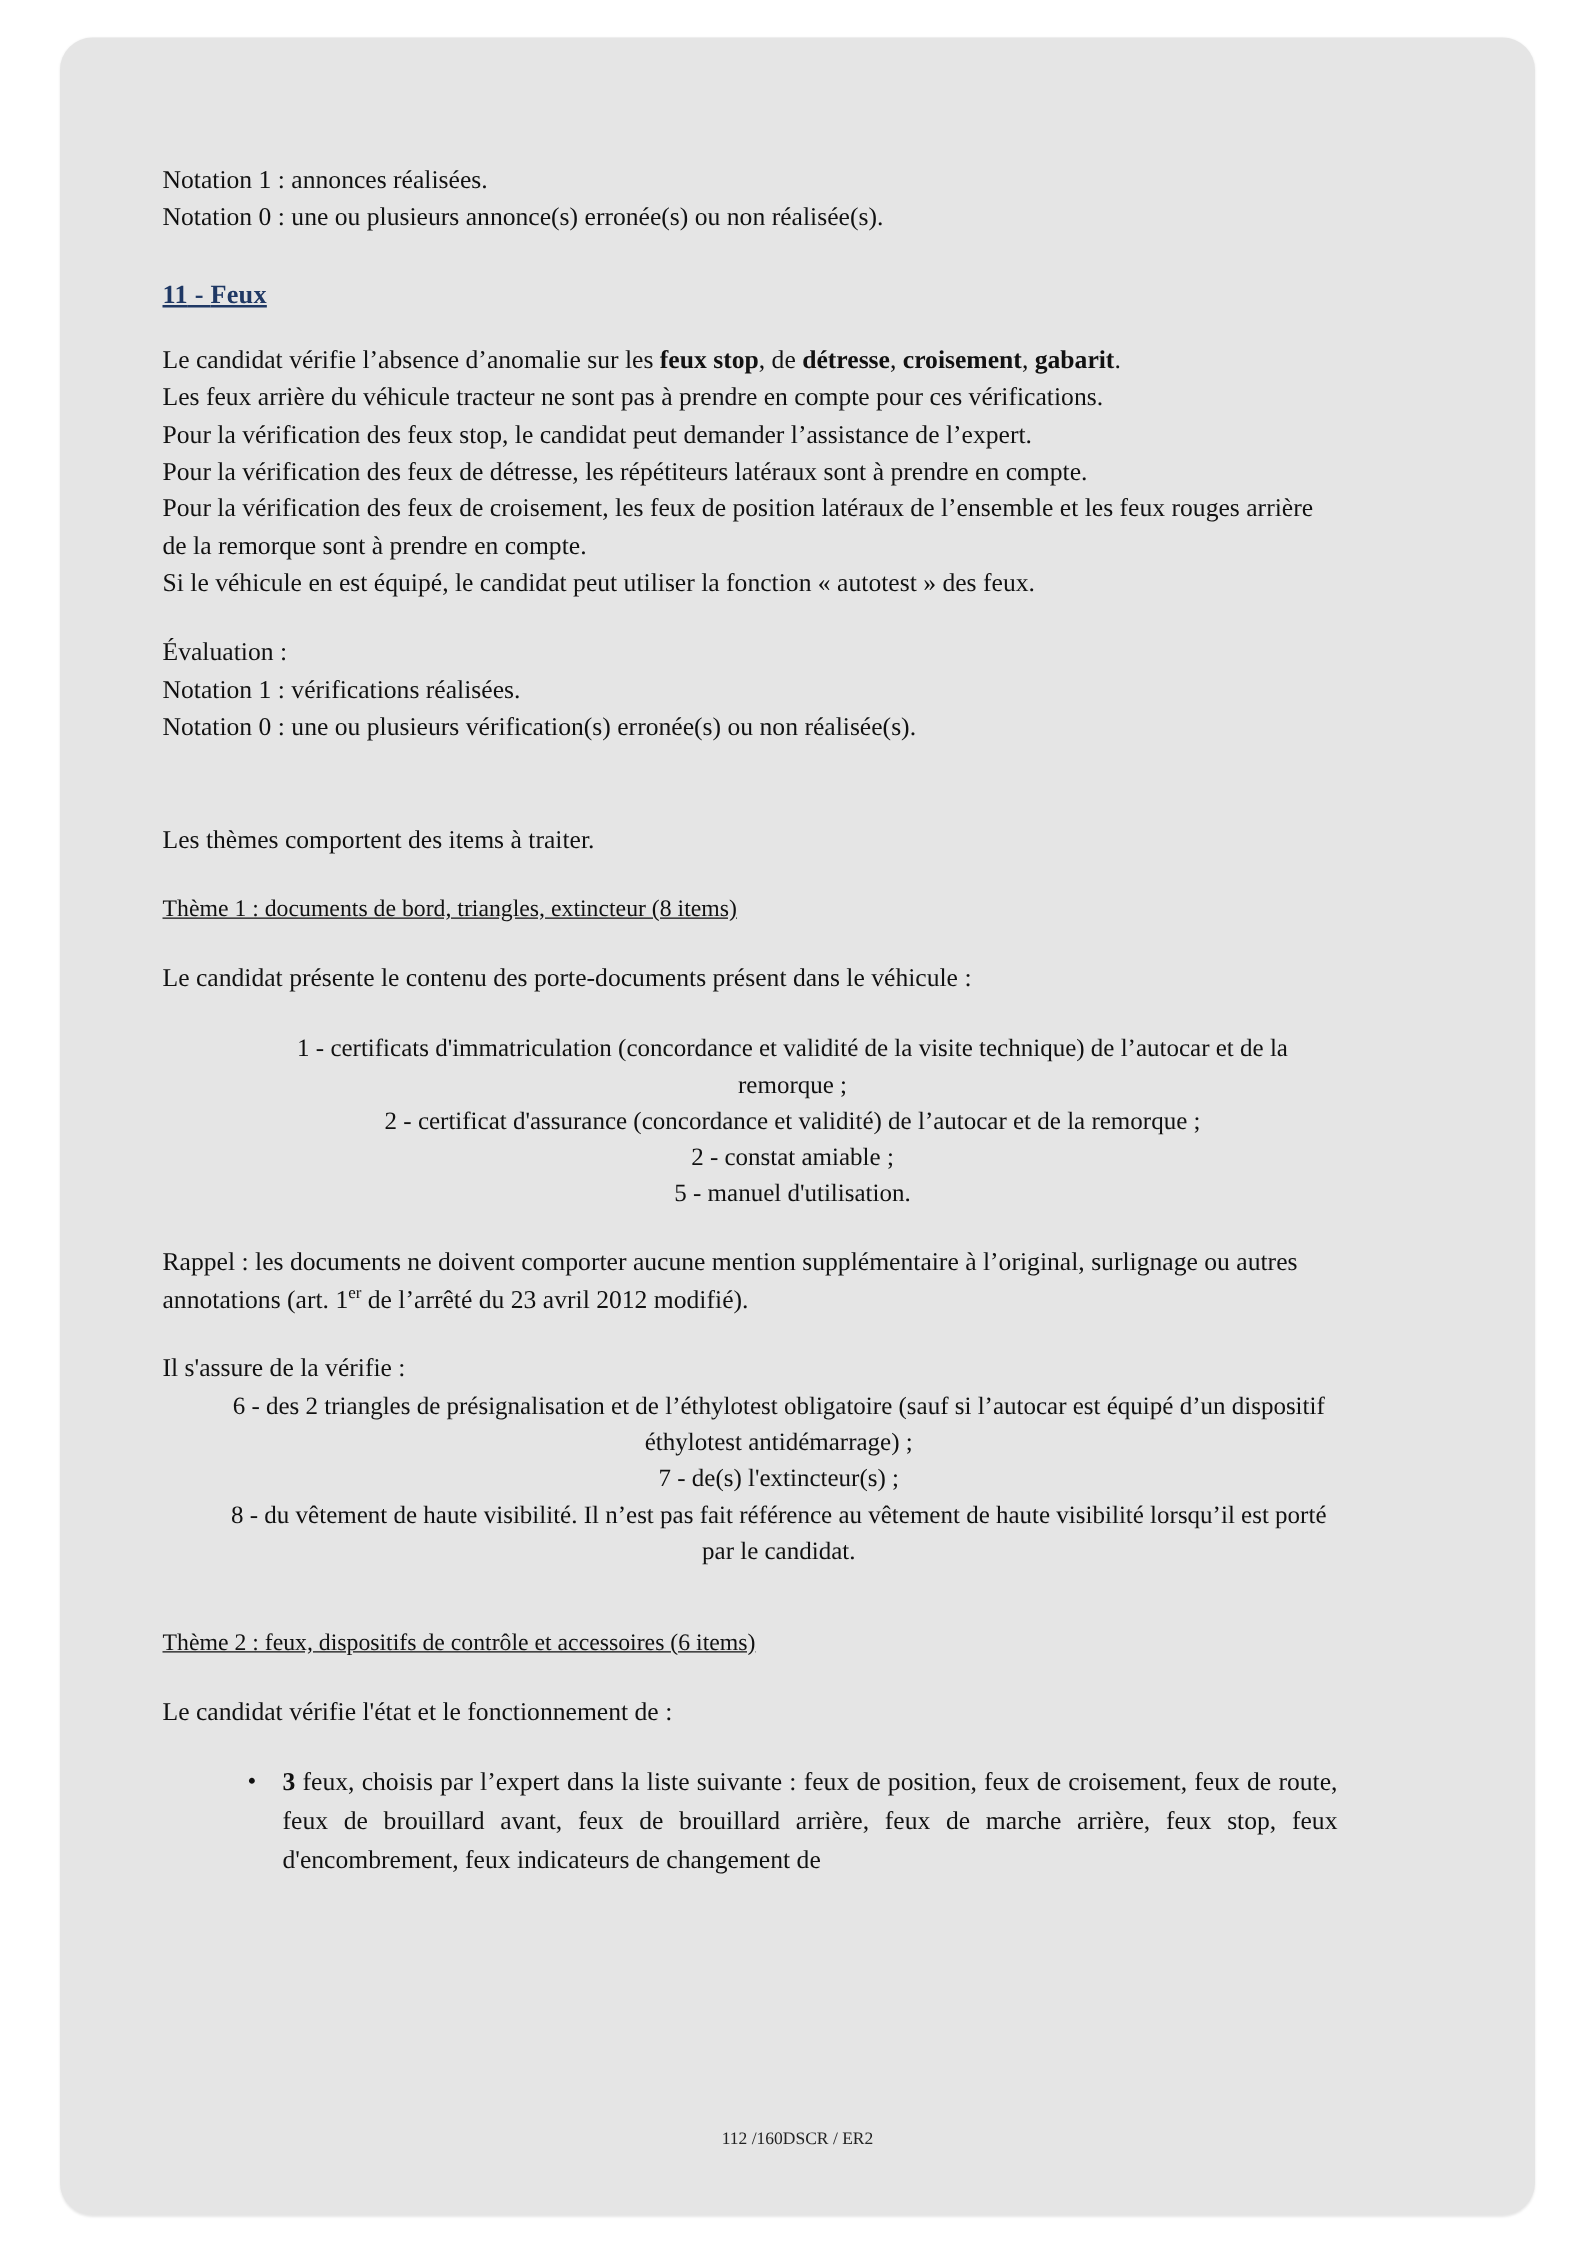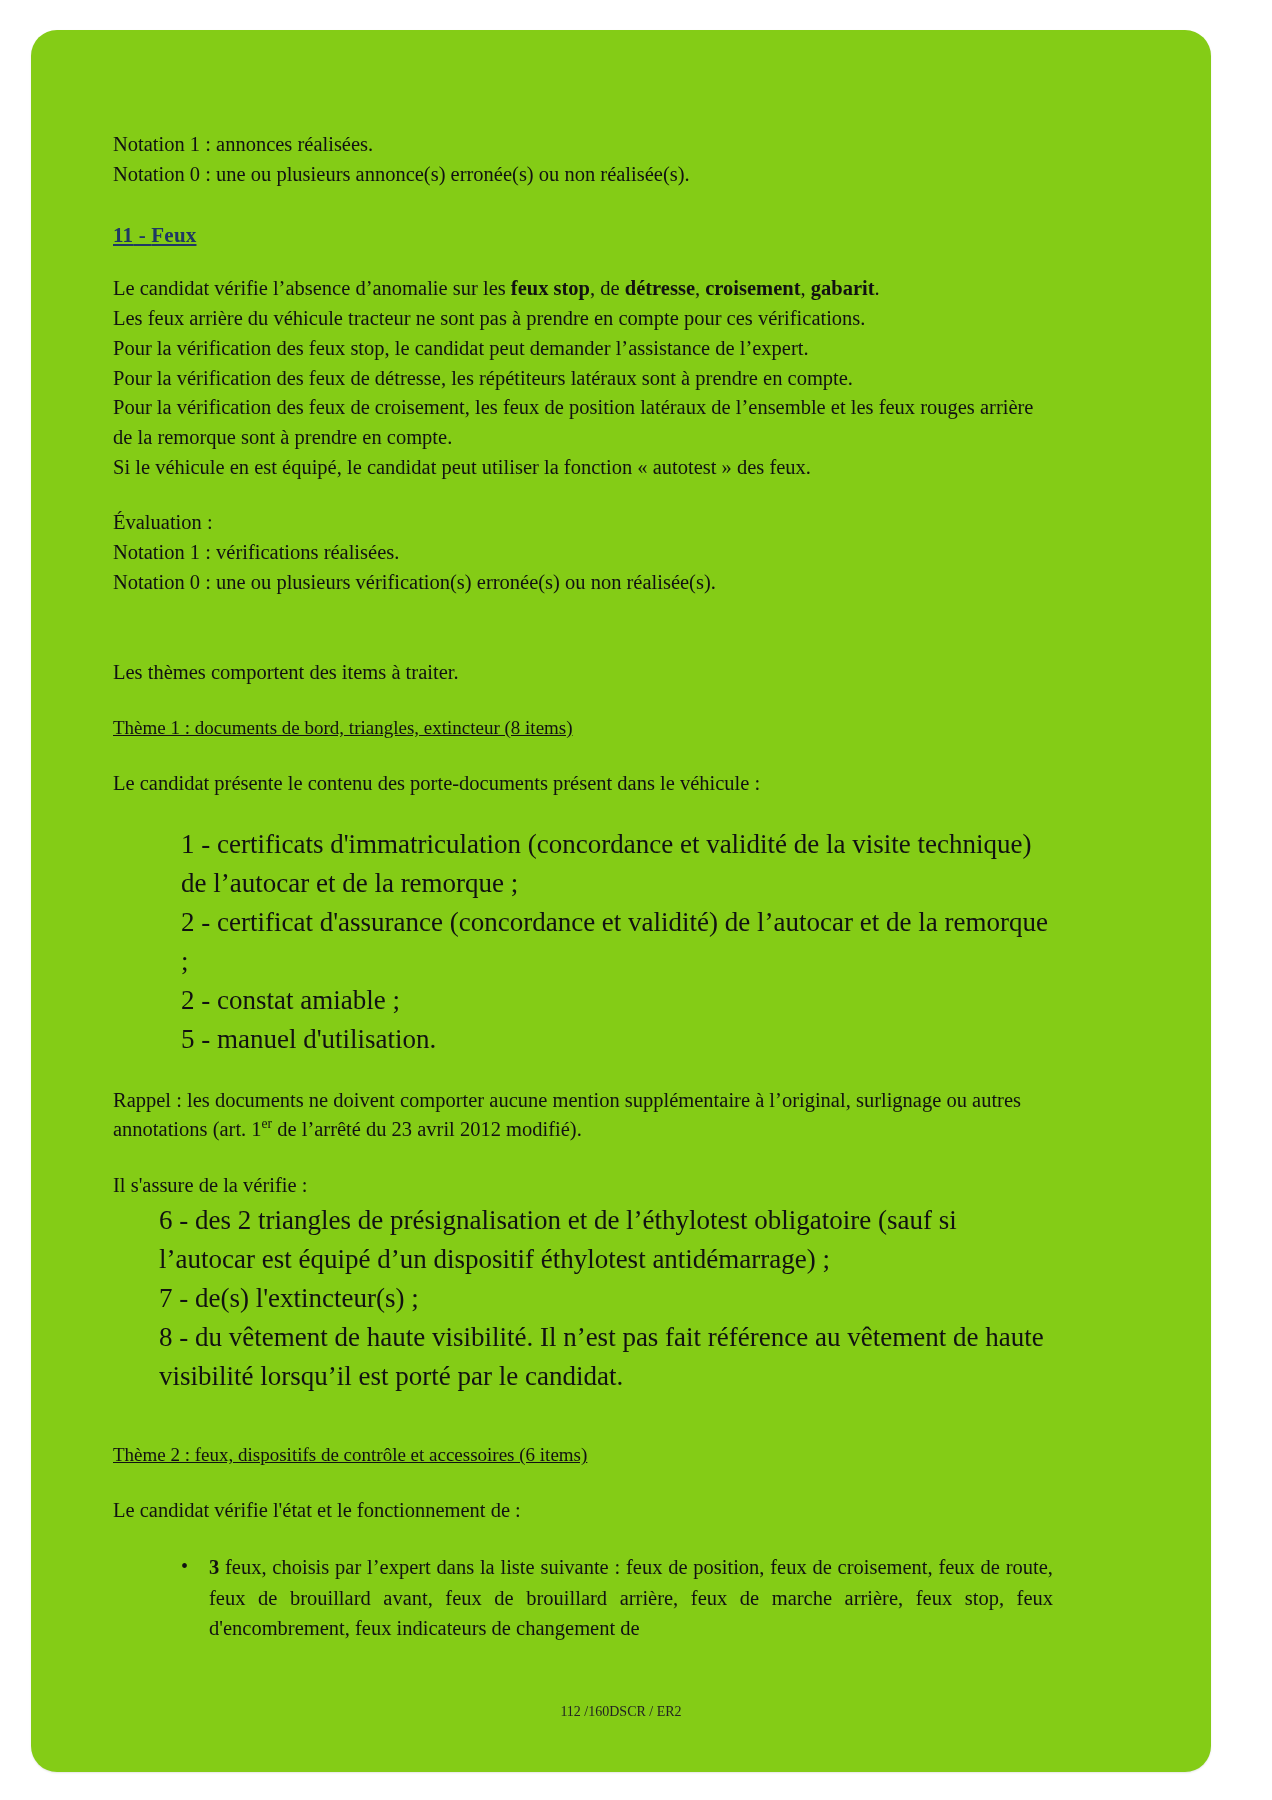--- a/index.html
+++ b/index.html
@@ -8,25 +8,25 @@
     background: #ffffff;
   }
   body {
     width: 1272px;
     height: 1800px;
     font-family: "Liberation Serif", serif;
     -webkit-font-smoothing: antialiased;
   }
   .page {
     position: absolute;
-    left: 31px;
+    left: 48px;
     top: 30px;
     width: 1180px;
     height: 1742px;
-    background: #84cc16;
+    background: #e5e5e5;
     border-radius: 26px;
     box-shadow: 0 1px 2px rgba(0,0,0,0.10);
     overflow: hidden;
   }
   .content {
     position: absolute;
     left: 82px;
     top: 100px;
     width: 940px;
   }
@@ -59,24 +59,25 @@
     font-size: 19px;
     color: #111111;
     text-decoration: underline;
     display: inline-block;
   }
   .indent-list {
     margin: 0;
     padding: 0 0 0 68px;
   }
   .indent-list .item {
-    font-size: 27px;
+    font-size: 20px;
     line-height: 1.45;
     color: #111111;
     text-indent: 0;
+    text-align: center;
   }
   ul.bullets {
     margin: 0;
     padding: 0 0 0 96px;
     list-style: none;
   }
   ul.bullets li {
     position: relative;
     font-size: 20.5px;
     line-height: 1.5;

